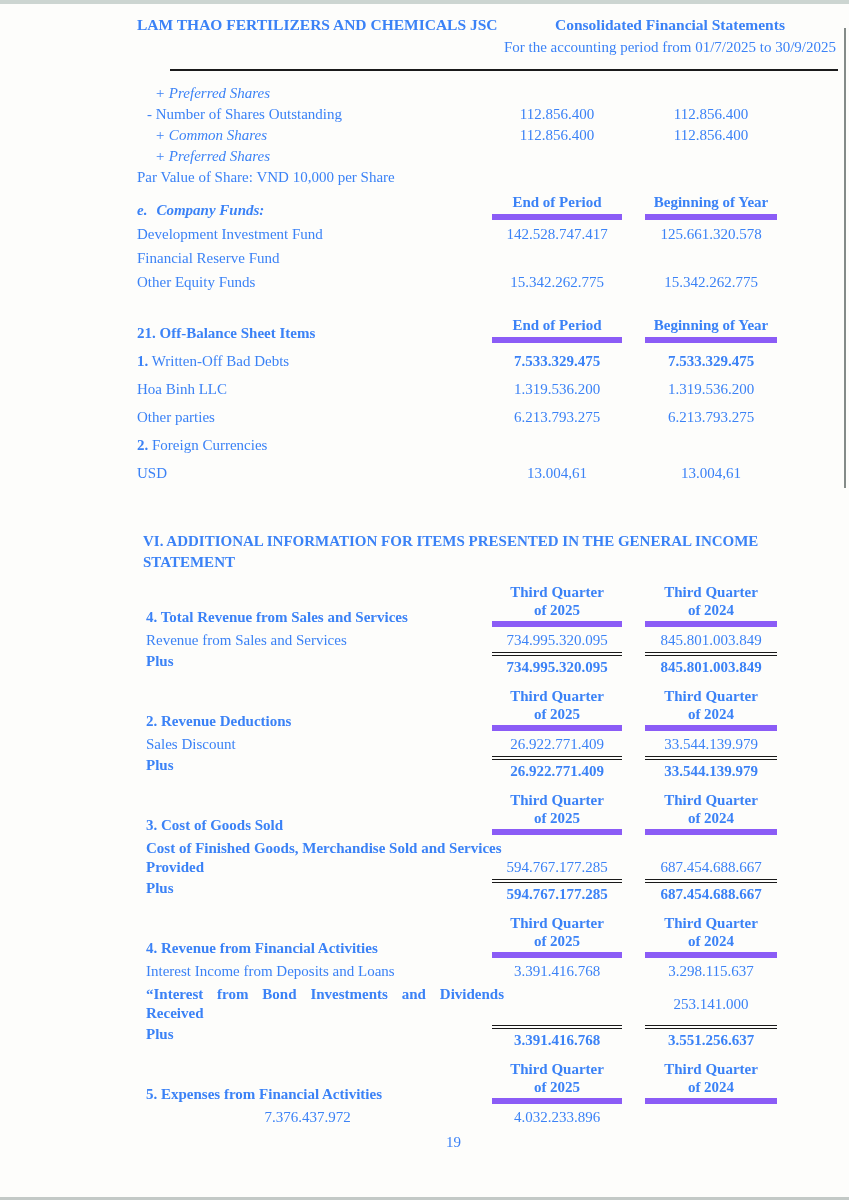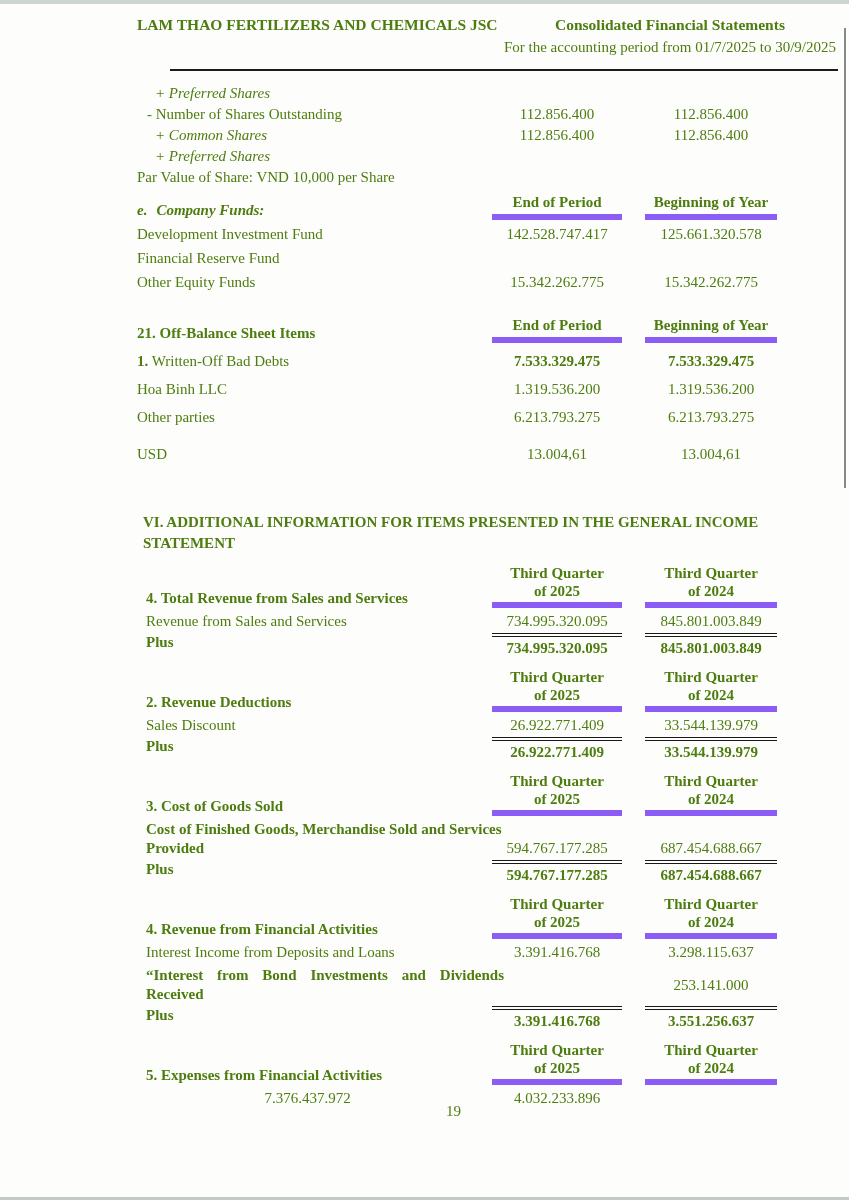--- a/index.html
+++ b/index.html
@@ -1,19 +1,19 @@
 <!DOCTYPE html>
 <html><head>
 <meta charset="utf-8">
 <style>
   * { margin:0; padding:0; box-sizing:border-box; }
   html,body { background:#e9e9e9; }
   .page {
     width:849px; height:1200px; margin:0 auto; position:relative;
-    background:#fdfdfb; color:#4d7c0f; overflow:hidden;
+    background:#fdfdfb; color:#3b82f6; overflow:hidden;
     font-family:"Liberation Serif","DejaVu Serif",serif;
     font-size:15px; line-height:19px;
   }
   .scan-top { position:absolute; top:0; left:0; right:0; height:4px; background:#ccd5d1; }
   .scan-bottom { position:absolute; bottom:0; left:0; right:0; height:3px; background:#c3c9c6; }
   .vline { position:absolute; top:28px; left:844px; width:2px; height:460px; background:#848b88; }
 
   .header { position:relative; padding:15px 11px 0 137px; display:flex; justify-content:space-between; }
   .h-left .company { font-weight:bold; font-size:15.5px; }
   .h-left .address { margin-top:4px; }
@@ -55,21 +55,21 @@
   .vi-block { margin-top:10px; }
   .vi-block .colhead { line-height:18px; }
   .vi-block .grid.data { padding-top:4px; }
   .vi-block .grid.data.bottom { align-items:end; }
   .vi-block .grid.data.middle { align-items:center; }
   .wide-lab { width:358px;font-weight:bold; }
   .justify { text-align:justify; }
   .plus-row { margin-top:2px; }
   .plus-row .val { border-top:4px double #191919; padding-top:2px; }
 
-  .footer { position:absolute; left:137px; top:1102px; width:633px; text-align:center; }
+  .footer { position:absolute; left:137px; top:1133px; width:633px; text-align:center; }
 </style>
 </head>
 <body>
 
 <div class="page">
   <div class="scan-top"></div>
   <div class="vline"></div>
 
   <div class="header">
     <div class="h-left">
@@ -155,20 +155,24 @@
         <div class="lab">Hoa Binh LLC</div>
         <div class="val">1.319.536.200</div>
         <div class="val">1.319.536.200</div>
       </div>
       <div class="grid data">
         <div class="lab">Other parties</div>
         <div class="val">6.213.793.275</div>
         <div class="val">6.213.793.275</div>
       </div>
       <div class="grid data">
+        <div class="lab">
+          <span class="b">2.</span>
+          <span>Foreign Currencies</span>
+        </div>
         <div class="val"></div>
         <div class="val"></div>
       </div>
       <div class="grid data">
         <div class="lab">USD</div>
         <div class="val">13.004,61</div>
         <div class="val">13.004,61</div>
       </div>
     </div>
 

